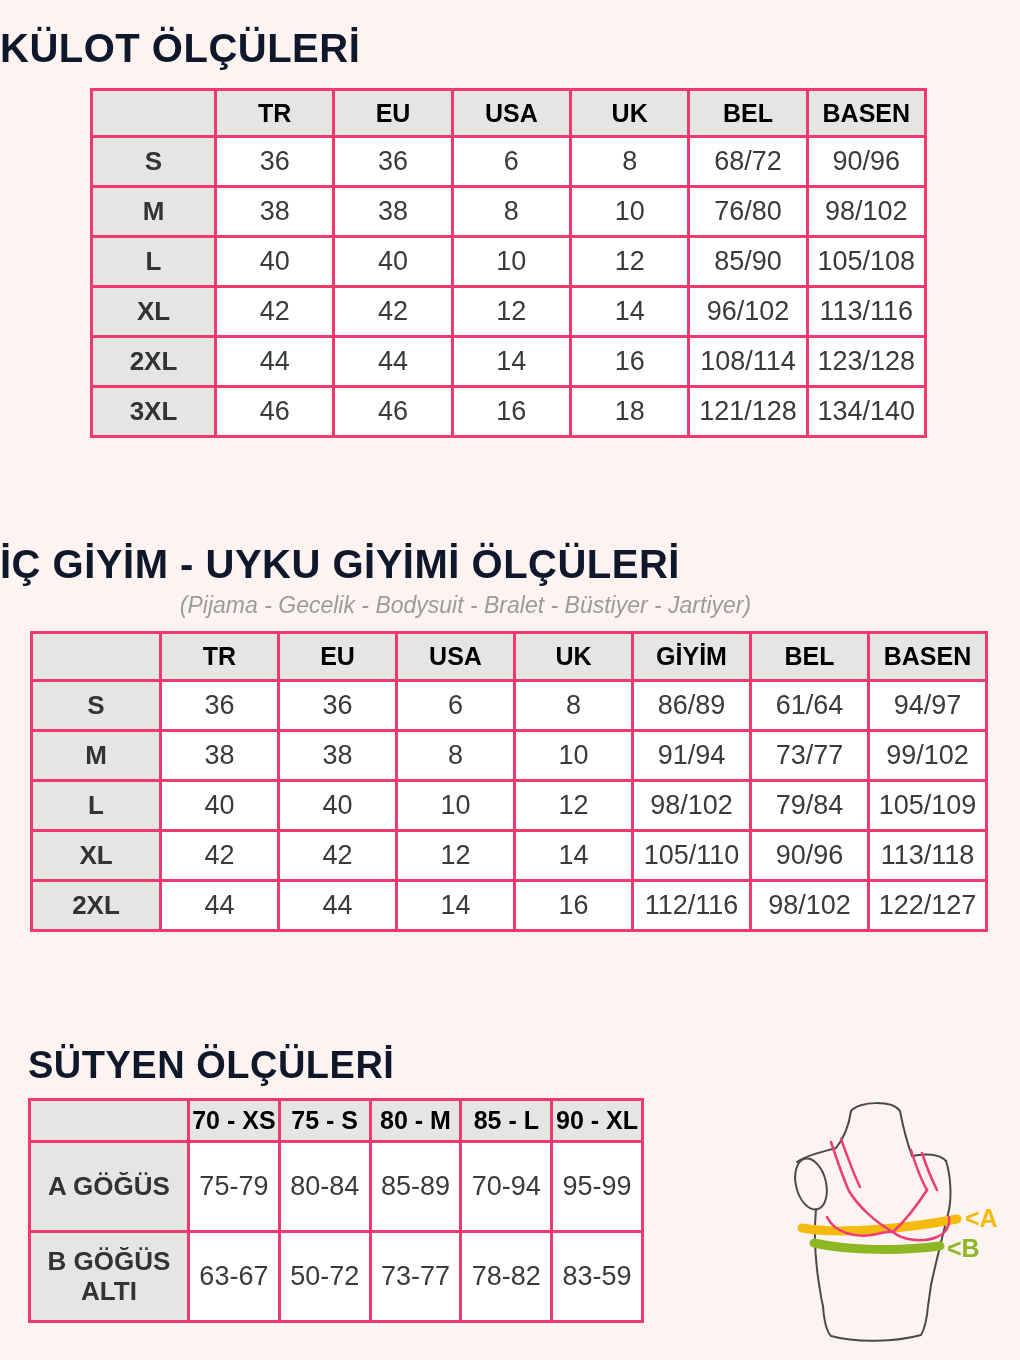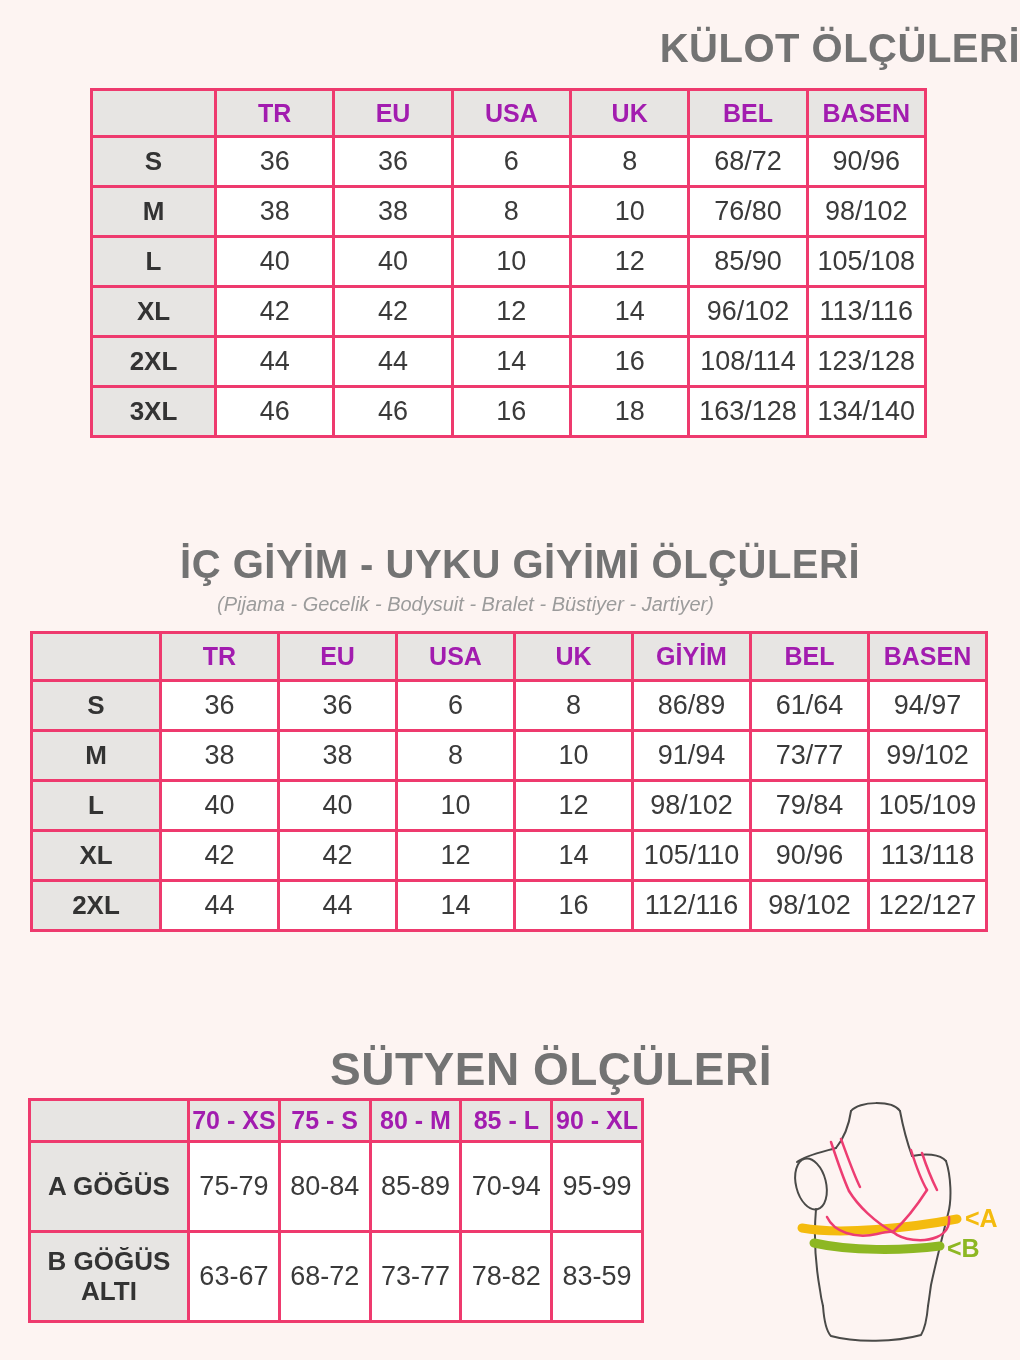--- a/index.html
+++ b/index.html
@@ -3,37 +3,37 @@
 <meta charset="utf-8">
 <style>
   html,body { margin:0; padding:0; }
   .page {
     position:relative; width:1020px; height:1360px;
     background:#fdf4f2; overflow:hidden;
     font-family:"Liberation Sans", sans-serif;
     color:#383838;
   }
   .title {
-    position:absolute; text-align:right;
-    font-weight:bold; color:#737373;
+    position:absolute; text-align:left;
+    font-weight:bold; color:#0f172a;
     font-size:40px; letter-spacing:0.5px; line-height:1;
   }
   .subtitle {
     position:absolute; text-align:center; width:931px;
-    font-style:italic; font-size:20px; color:#9b9b9b; line-height:1;
+    font-style:italic; font-size:23px; color:#9b9b9b; line-height:1;
   }
   table {
     position:absolute; border-collapse:collapse; table-layout:fixed;
     background:#fdf4f2;
   }
   th, td {
     border:3px solid #ee3a6e; text-align:center; vertical-align:middle;
     padding:0 2px; overflow:hidden;
   }
-  thead th { background:#e7e5e3; font-weight:bold; font-size:25px; color:#a21caf; }
+  thead th { background:#e7e5e3; font-weight:bold; font-size:25px; color:#000000; }
   tbody th { background:#e7e5e3; font-weight:bold; font-size:26px; color:#333; line-height:1.15; }
   tbody td { background:#ffffff; font-weight:normal; font-size:27px; color:#3a3a3a; }
 
   .t1 { left:90px; top:88px; width:837px; }
   .t1 tr { height:50px; }
   .t1 thead tr { height:47px; }
   .t1 th:first-child, .t1 td:first-child { width:117px; }
 
   .t2 { left:30px; top:631px; width:958px; }
   .t2 tr { height:50px; }
@@ -41,21 +41,21 @@
   .t2 th:first-child, .t2 td:first-child { width:122px; }
 
   .t3 { left:28px; top:1098px; width:616px; }
   .t3 thead tr { height:42px; }
   .t3 tbody tr { height:90px; }
   .t3 th:first-child, .t3 td:first-child { width:152px; }
 
   #title1 { top:28px; left:0; width:1020px; }
   #title2 { top:544px; left:0; width:860px; }
   #subtitle2 { top:594px; left:0; }
-  #title3 { top:1046px; left:28px; width:744px; font-size:46px; }
+  #title3 { top:1046px; left:28px; width:744px; font-size:38px; }
 
   .mannequin { position:absolute; left:780px; top:1080px; width:240px; height:280px; }
 </style>
 </head>
 <body>
 
 <div class="page">
 
   <div id="title1" class="title">KÜLOT ÖLÇÜLERİ</div>
   <table class="t1">
@@ -115,21 +115,21 @@
           <td>16</td>
           <td>108/114</td>
           <td>123/128</td>
         </tr>
         <tr>
           <th>3XL</th>
           <td>46</td>
           <td>46</td>
           <td>16</td>
           <td>18</td>
-          <td>163/128</td>
+          <td>121/128</td>
           <td>134/140</td>
         </tr>
       </tbody>
     </table>
 
   <div id="title2" class="title">İÇ GİYİM - UYKU GİYİMİ ÖLÇÜLERİ</div>
   <div id="subtitle2" class="subtitle">(Pijama - Gecelik - Bodysuit - Bralet - Büstiyer - Jartiyer)</div>
   <table class="t2">
       <thead>
         <tr>
@@ -214,21 +214,21 @@
           <th>A GÖĞÜS</th>
           <td>75-79</td>
           <td>80-84</td>
           <td>85-89</td>
           <td>70-94</td>
           <td>95-99</td>
         </tr>
         <tr>
           <th>B GÖĞÜS ALTI</th>
           <td>63-67</td>
-          <td>68-72</td>
+          <td>50-72</td>
           <td>73-77</td>
           <td>78-82</td>
           <td>83-59</td>
         </tr>
       </tbody>
     </table>
 
   <svg class="mannequin" viewBox="0 0 240 280" xmlns="http://www.w3.org/2000/svg">
     <g fill="none" stroke="#4a4a48" stroke-width="2" stroke-linecap="round">
 

